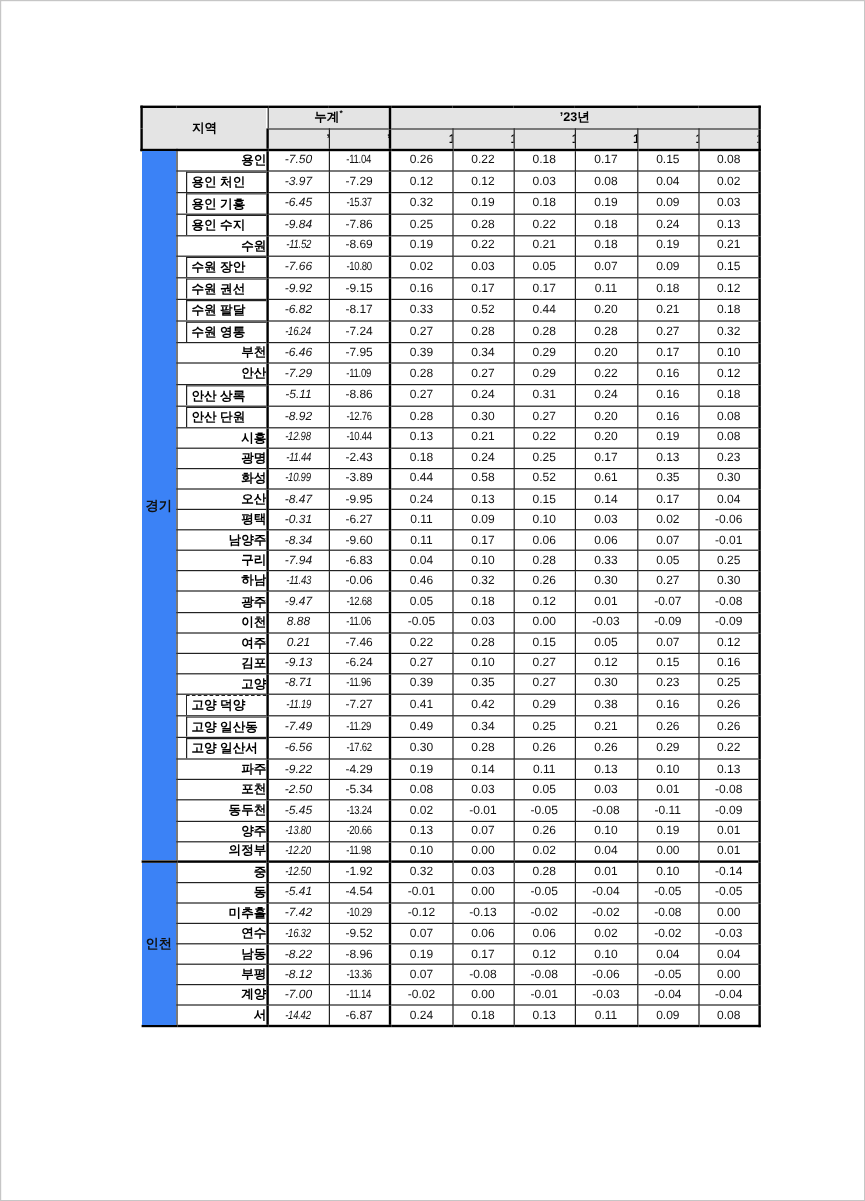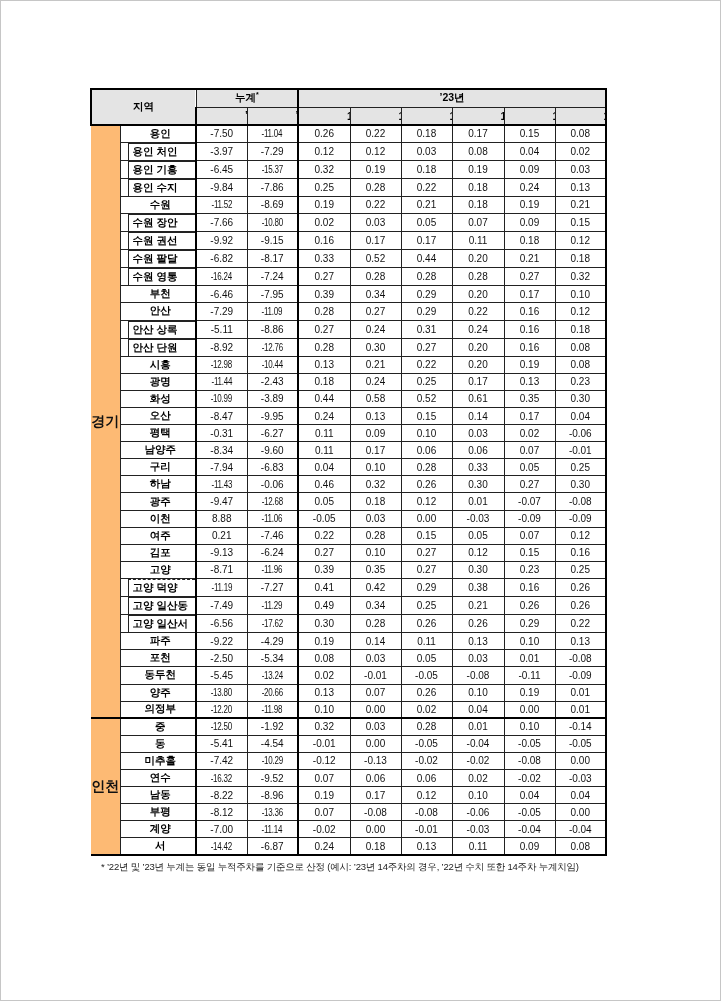--- a/index.html
+++ b/index.html
@@ -1,45 +1,45 @@
 <!DOCTYPE html>
 <html><head>
 <meta charset="utf-8">
 <style>
   * { margin:0; padding:0; box-sizing:border-box; }
   html,body { width:721px; height:1001px; background:#fff; font-family:"Liberation Sans", sans-serif; }
   .page { position:absolute; inset:0; width:721px; height:1001px; background:#fff; border:1px solid #c6c6c6; overflow:hidden; }
-  .tbl-wrap { position:absolute; left:89px; top:87px; }
+  .tbl-wrap { position:absolute; left:116px; top:87px; }
 
   table.tbl { border-collapse:collapse; table-layout:fixed; width:515px; }
   .tbl th, .tbl td { border:1px solid #222; font-size:10px; color:#111; text-align:center; vertical-align:middle; overflow:hidden; white-space:nowrap; }
 
   
   .tbl thead th { background:#e4e4e4; font-weight:bold; font-size:10.5px; height:18px; color:#000; }
   .tbl thead tr:first-child th { border-top:2px solid #000; }
   th.h-region { border-left:2px solid #000; border-bottom:2px solid #000; }
   th.h-y23grp { border-right:2px solid #000; border-left:2px solid #000; }
   .tbl thead tr.h2 th { border-bottom:2px solid #000;padding-left:48px; }
   .tbl thead tr.h2 th:last-child { border-right:2px solid #000; }
   .tbl thead tr.h2 th.c22 { border-left:2px solid #000; }
   .tbl thead tr.h2 th.c1030 { border-left:2px solid #000;text-align:center; }
   th.h-cum sup { font-size:7px; vertical-align:super; line-height:0; }
 
   
   .tbl tbody td { height:17.1px; }
-  td.group { border-left:none; border-top:none; border-bottom:none; font-weight:bold; font-size:14px; position:relative; background:#fdba74;font-family:Liberation Serif, serif; }
+  td.group { border-left:none; border-top:none; border-bottom:none; font-weight:bold; font-size:11px; position:relative; background:#3b82f6;font-family:Liberation Serif, serif; }
   td.group.g-last { border-bottom:2px solid #000; }
   td.group.g-next { border-top:2px solid #000; }
   td.group::before { content:""; position:absolute; left:-9px; top:-1px; width:9px; height:2px; background:#000; }
   td.group.g-last::after { content:""; position:absolute; left:-16px; bottom:-1px; width:16px; height:2px; background:#000; }
-  td.name { text-align:center; font-weight:bold; font-size:10.5px; padding-left:5px; color:#000; }
+  td.name { text-align:right; font-weight:bold; font-size:10.5px; padding-left:5px; color:#000; }
   td.name.sub { padding:0; border-top:none; }
   .subbox { margin-left:7px; height:17.1px; border-left:1px solid #222; border-top:1px solid #222; display:flex; align-items:center; padding-left:4px; }
   .subbox.dashed { border-top-style:dashed; }
-  td.v1 { border-left:2px solid #000; }
+  td.v1 { border-left:2px solid #000;font-style:italic; }
   td.vd { border-left:2px solid #000; }
   td:last-child.val { border-right:2px solid #000; }
   tr.last-row td { border-bottom:2px solid #000; }
   tr.grp-first td { border-top:2px solid #000; }
   .cond { display:inline-block; transform:scaleX(0.8); transform-origin:center; letter-spacing:-0.3px; }
 
   .footnote { position:absolute; left:100px; top:860px; width:540px; font-size:9.5px; color:#222; letter-spacing:-0.2px; }
 </style>
 </head>
 <body>
@@ -561,14 +561,13 @@
             <td class="val vd">0.24</td>
             <td class="val">0.18</td>
             <td class="val">0.13</td>
             <td class="val">0.11</td>
             <td class="val">0.09</td>
             <td class="val">0.08</td>
           </tr>
         </tbody>
     </table>
   </div>
-  <div class="footnote">* ’22년 및 ’23년 누계는 동일 누적주차를 기준으로 산정 (예시: ’23년 14주차의 경우, ’22년 수치 또한 14주차 누계치임)</div>
 </div>
 
 </body></html>

